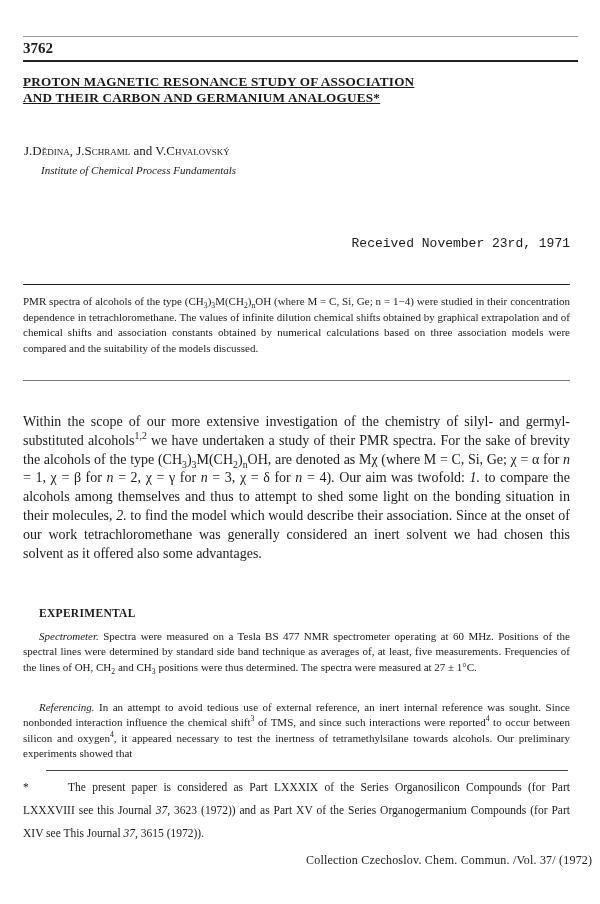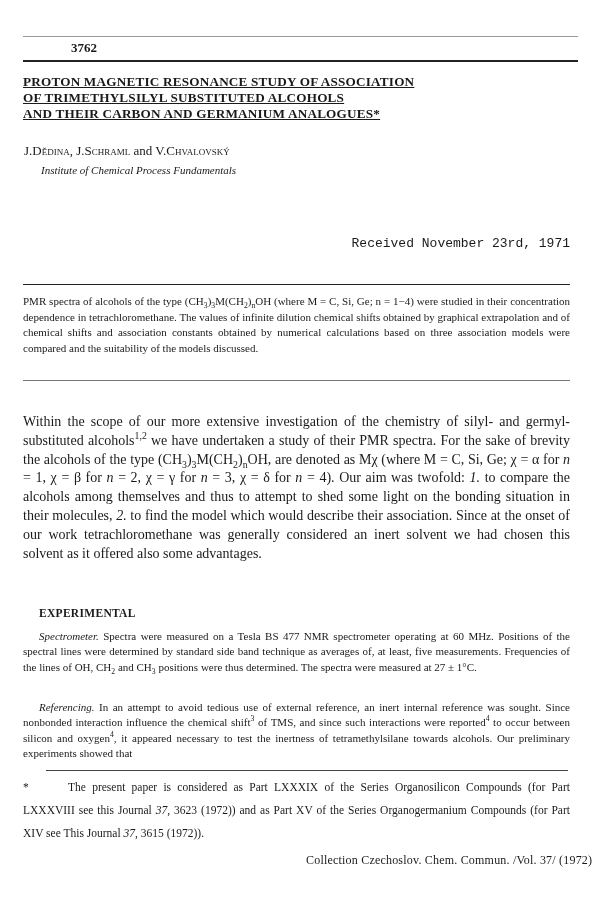--- a/index.html
+++ b/index.html
@@ -3,21 +3,21 @@
 <meta charset="utf-8">
 <style>
   html, body { margin: 0; padding: 0; }
   body {
     width: 600px; height: 904px; background: #ffffff; color: #1a1a1a;
     font-family: "Liberation Serif", "DejaVu Serif", serif;
     position: relative; overflow: hidden;
   }
   .abs { position: absolute; }
   .rule { position: absolute; background: #222; height: 1px; }
-  .page-number { left: 23px; top: 40px; font-size: 13px; font-weight: bold; margin-left: 48px; }
+  .page-number { left: 23px; top: 40px; font-size: 15px; font-weight: bold; }
   .title {
     left: 23px; top: 74px; width: 560px;
     font-size: 13.2px; font-weight: bold; line-height: 16px; letter-spacing: 0.2px;
   }
   .title div { white-space: nowrap; text-decoration: underline; }
   .authors { left: 24px; top: 143px; font-size: 13px; }
   .sc { font-variant: small-caps; }
   .affil { left: 41px; top: 163px; font-size: 11px; font-style: italic; line-height: 15px; }
   .received { right: 30px; top: 236px; font-size: 13px; font-family: Liberation Mono, monospace; }
   .abstract {
@@ -45,21 +45,20 @@
 </style>
 </head>
 <body>
 
 <div class="rule" style="left:23px; top:36px; width:555px; background:#999;"></div>
 <div class="abs page-number">3762</div>
 <div class="rule" style="left:23px; top:60px; width:555px; height:2px;"></div>
 
 <div class="abs title">
   <div>PROTON MAGNETIC RESONANCE STUDY OF ASSOCIATION</div>
-  <div>OF TRIMETHYLSILYL SUBSTITUTED ALCOHOLS</div>
   <div>AND THEIR CARBON AND GERMANIUM ANALOGUES*</div>
 </div>
 
 <div class="abs authors">
   <span>J.</span><span class="sc">Dědina</span><span>, </span><span>J.</span><span class="sc">Schraml</span><span> and </span><span>V.</span><span class="sc">Chvalovský</span>
 </div>
 
 <div class="abs affil">
   <div>Institute of Chemical Process Fundamentals</div>
 </div>

